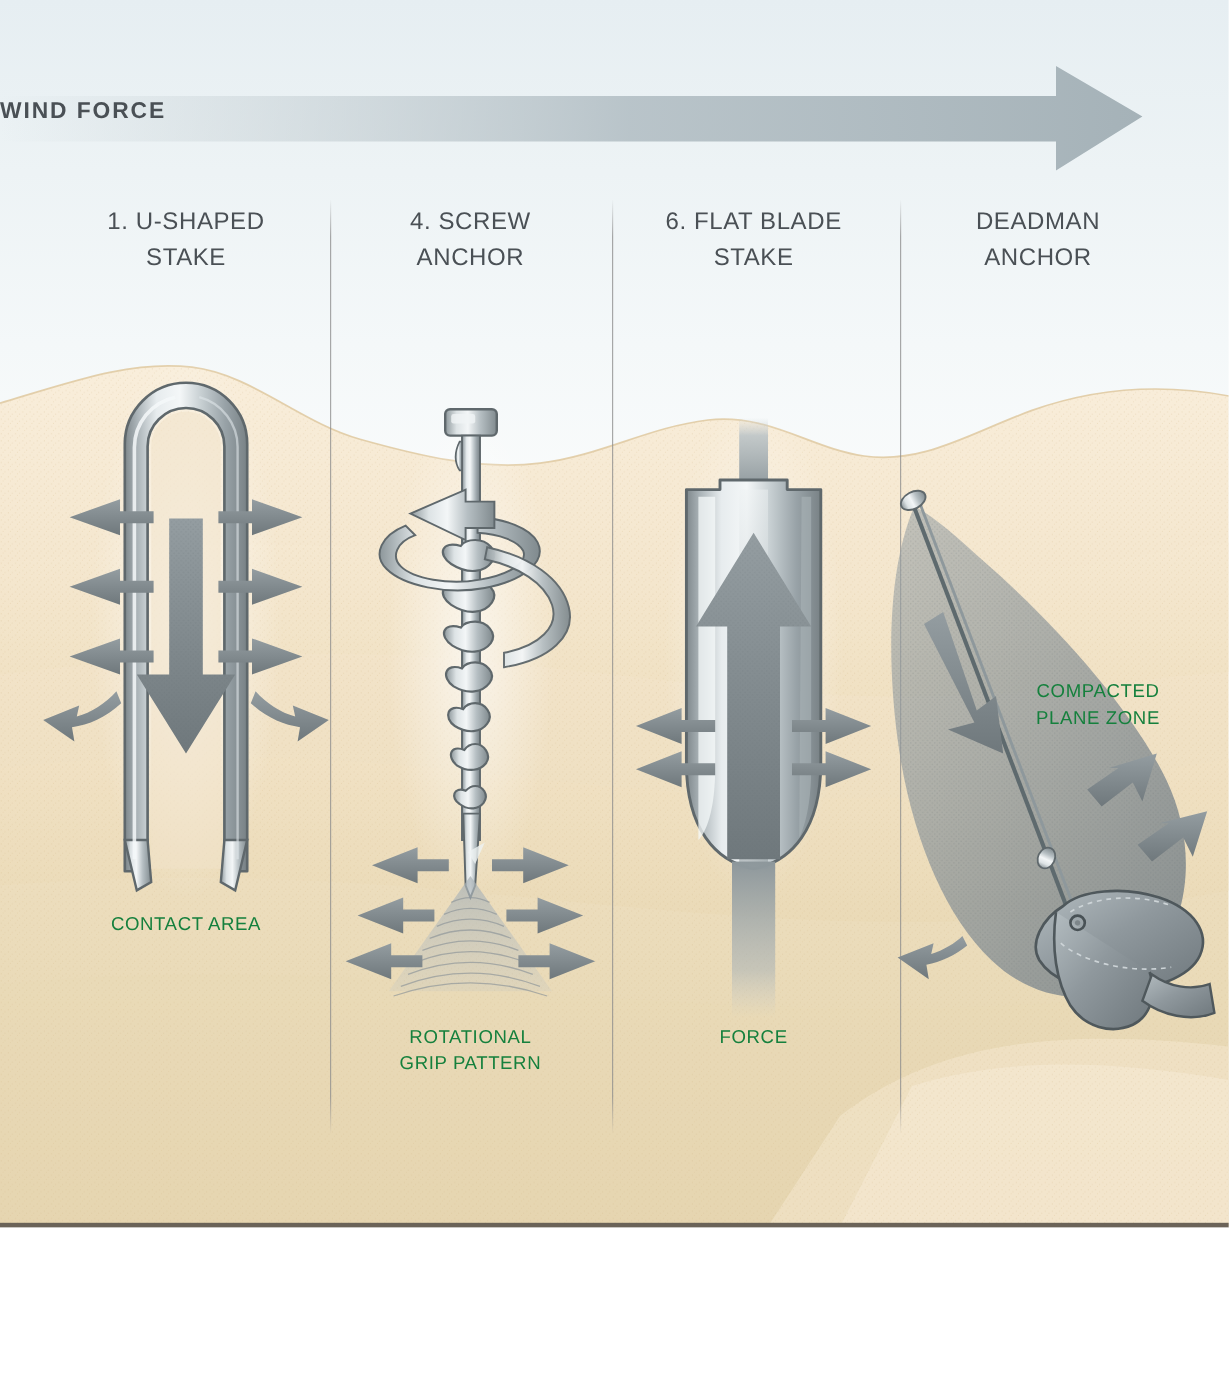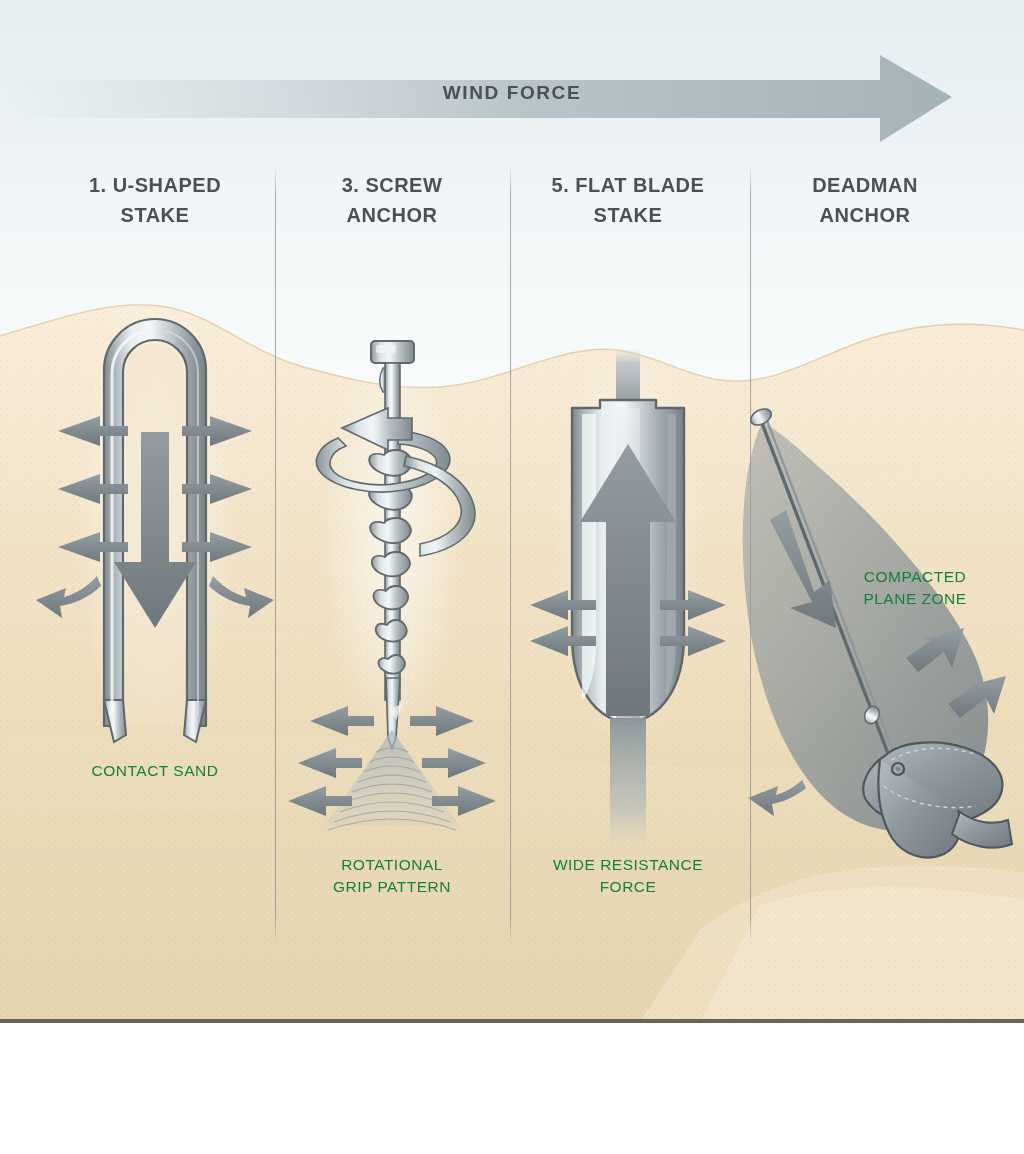--- a/index.html
+++ b/index.html
@@ -20,34 +20,34 @@
   
   .sandwrap { position:absolute; left:0; top:0; width:1024px; height:1022px; overflow:hidden; }
   .sand-border {
     position:absolute; left:0; top:1019px; width:1024px; height:4px;
     background:#6b6358;
   }
 
   
   .wind { position:absolute; left:0; top:50px; width:1024px; height:100px; }
   .wind-label {
-    position:absolute; left:0; top:82px; width:1024px; text-align:center;
+    position:absolute; left:0; top:82px; width:1024px; 
     font-size:19px; font-weight:bold; letter-spacing:1.6px; color:#4a5055;
   }
 
   
   .divider {
     position:absolute; top:166px; width:1px; height:779px;
     background:linear-gradient(180deg,rgba(150,150,150,0) 0%,rgba(140,140,140,.75) 4%,rgba(140,140,140,.75) 96%,rgba(150,150,150,0) 100%);
   }
 
   
   .colhead {
     position:absolute; top:170px; width:230px; text-align:center;
-    font-size:20px; font-weight:bold; letter-spacing:.5px; line-height:30px;
+    font-size:20px; font-weight:normal; letter-spacing:.5px; line-height:30px;
     color:#4a5055;
   }
 
   
   .caption {
     position:absolute; text-align:center; font-size:15.5px;
     letter-spacing:.5px; line-height:22px; color:#15803d;
   }
 
   
@@ -133,25 +133,25 @@
 
   <div class="divider" style="left:275px"></div>
   <div class="divider" style="left:510px"></div>
   <div class="divider" style="left:750px"></div>
 
   <div class="colhead" style="left:40px">
     <div>1. U-SHAPED</div>
     <div>STAKE</div>
   </div>
   <div class="colhead" style="left:277px">
-    <div>3. SCREW</div>
+    <div>4. SCREW</div>
     <div>ANCHOR</div>
   </div>
   <div class="colhead" style="left:513px">
-    <div>5. FLAT BLADE</div>
+    <div>6. FLAT BLADE</div>
     <div>STAKE</div>
   </div>
   <div class="colhead" style="left:750px">
     <div>DEADMAN</div>
     <div>ANCHOR</div>
   </div>
 
   <svg style="position:absolute;left:0;top:0" width="1024" height="1022" viewBox="0 0 1024 1022">
     <defs>
       <linearGradient id="steel" x1="0" y1="0" x2="1" y2="0">
@@ -378,30 +378,29 @@
       </g>
 
       <g fill="url(#arrowG)">
         <path d="M806,788 C796,796 784,802 772,804 L774,816 L748,798 L778,786 L776,795
                  C786,792 796,786 802,780 Z"></path>
       </g>
     </g>
   </svg>
 
   <div class="caption" style="left:40px; top:760px; width:230px">
-    <div>CONTACT SAND</div>
+    <div>CONTACT AREA</div>
   </div>
 
   <div class="caption" style="left:277px; top:854px; width:230px">
     <div>ROTATIONAL</div>
     <div>GRIP PATTERN</div>
   </div>
 
   <div class="caption" style="left:513px; top:854px; width:230px">
-    <div>WIDE RESISTANCE</div>
     <div>FORCE</div>
   </div>
 
   <div class="caption" style="left:815px; top:566px; width:200px">
     <div>COMPACTED</div>
     <div>PLANE ZONE</div>
   </div>
 
   <div class="footer">
     

